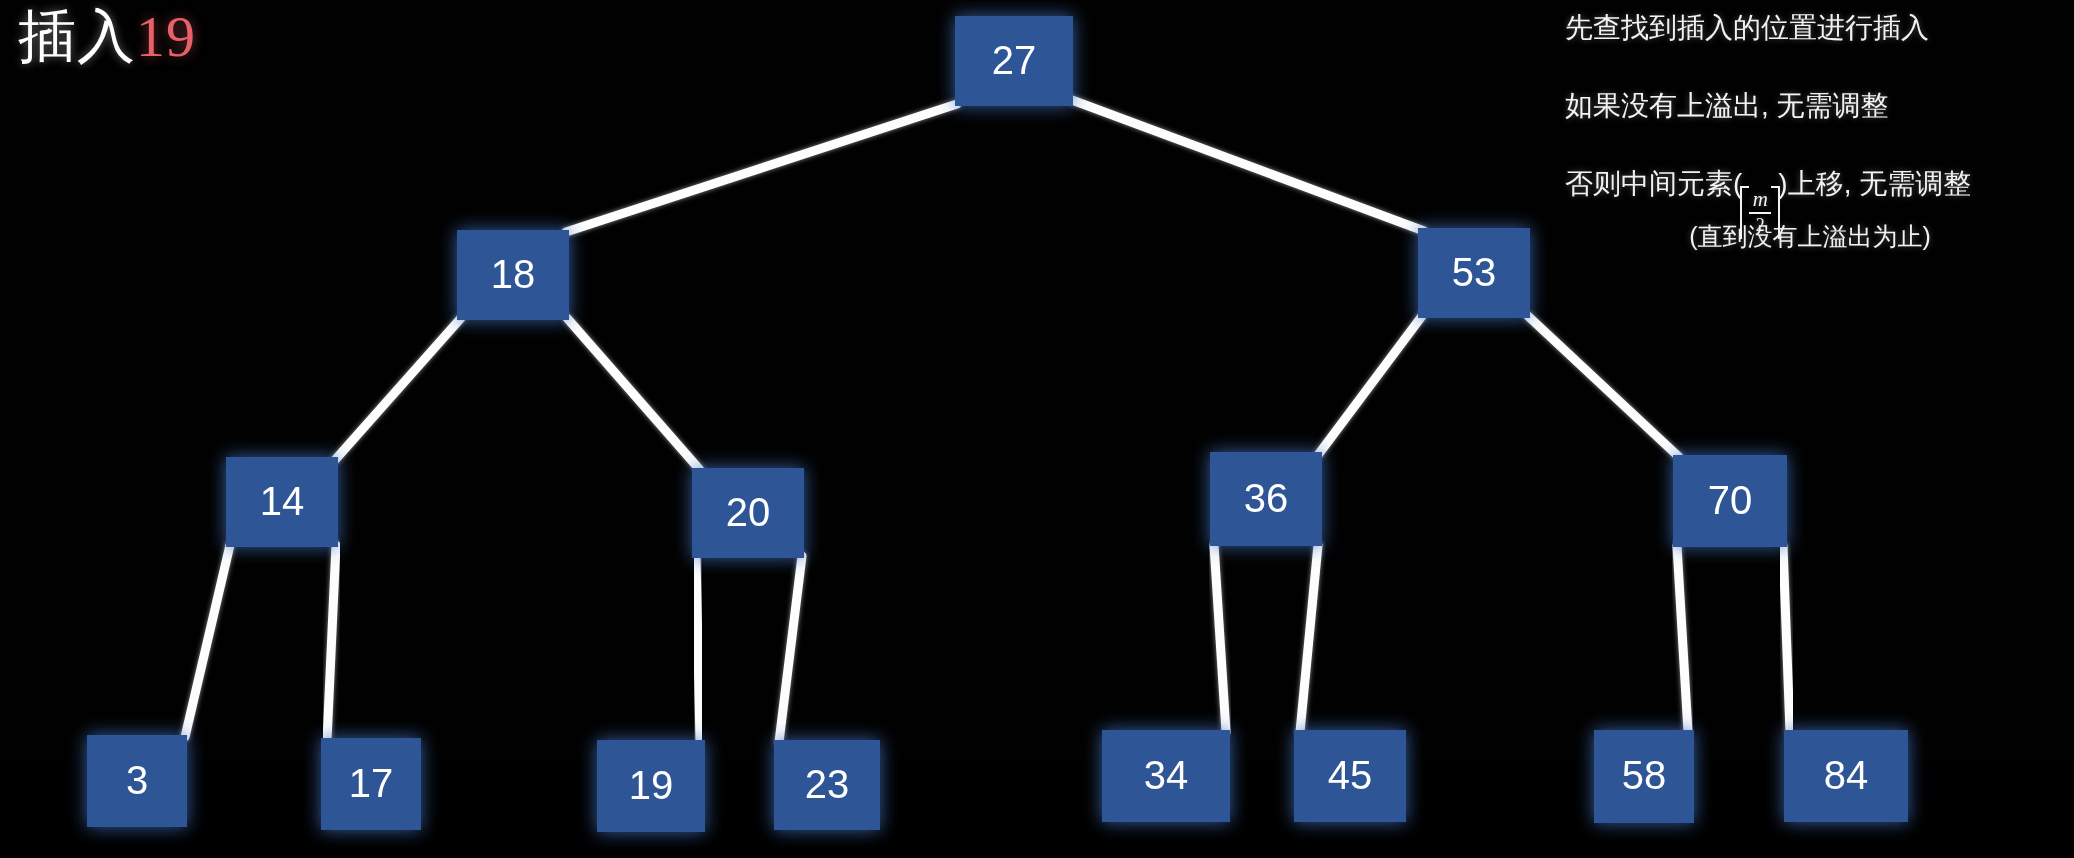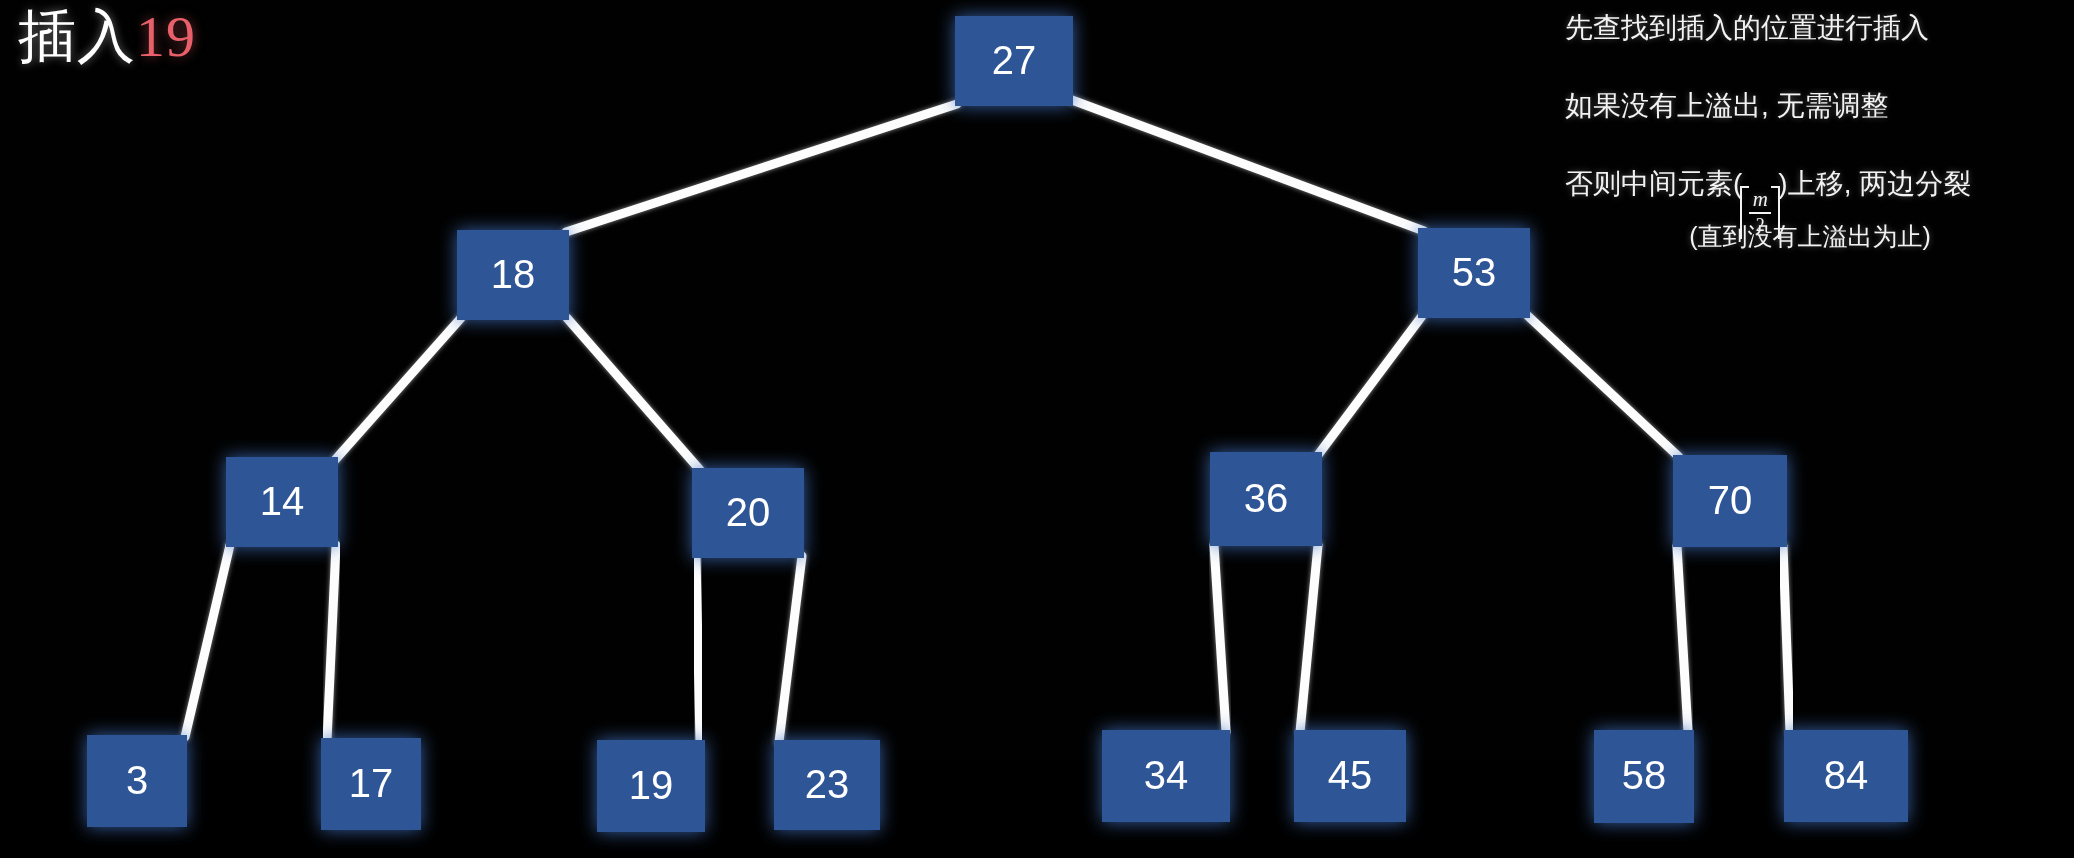--- a/index.html
+++ b/index.html
@@ -145,21 +145,21 @@
     <span class="zh">插入</span><span class="num">19</span>
   </div>
 
   <div id="notes">
     <div class="note">先查找到插入的位置进行插入</div>
     <div class="note">如果没有上溢出, 无需调整</div>
     <div class="note last"><span>否则中间元素(</span><span class="frac">
           <span class="num-top">m</span>
           <span class="bar"></span>
           <span class="den">2</span>
-        </span><span>)上移, 两边分裂</span></div>
+        </span><span>)上移, 无需调整</span></div>
     <div class="note-center">(直到没有上溢出为止)</div>
   </div>
 
   <svg id="tree-svg" width="2074" height="858">
     <defs>
       <filter id="nodeGlow" x="-80%" y="-80%" width="260%" height="260%">
         <feDropShadow dx="0" dy="0" stdDeviation="9" flood-color="#3f6fc0" flood-opacity="0.85"></feDropShadow>
       </filter>
       <filter id="edgeGlow" x="-40%" y="-40%" width="180%" height="180%">
         <feDropShadow dx="0" dy="0" stdDeviation="2.5" flood-color="#ffffff" flood-opacity="0.55"></feDropShadow>

